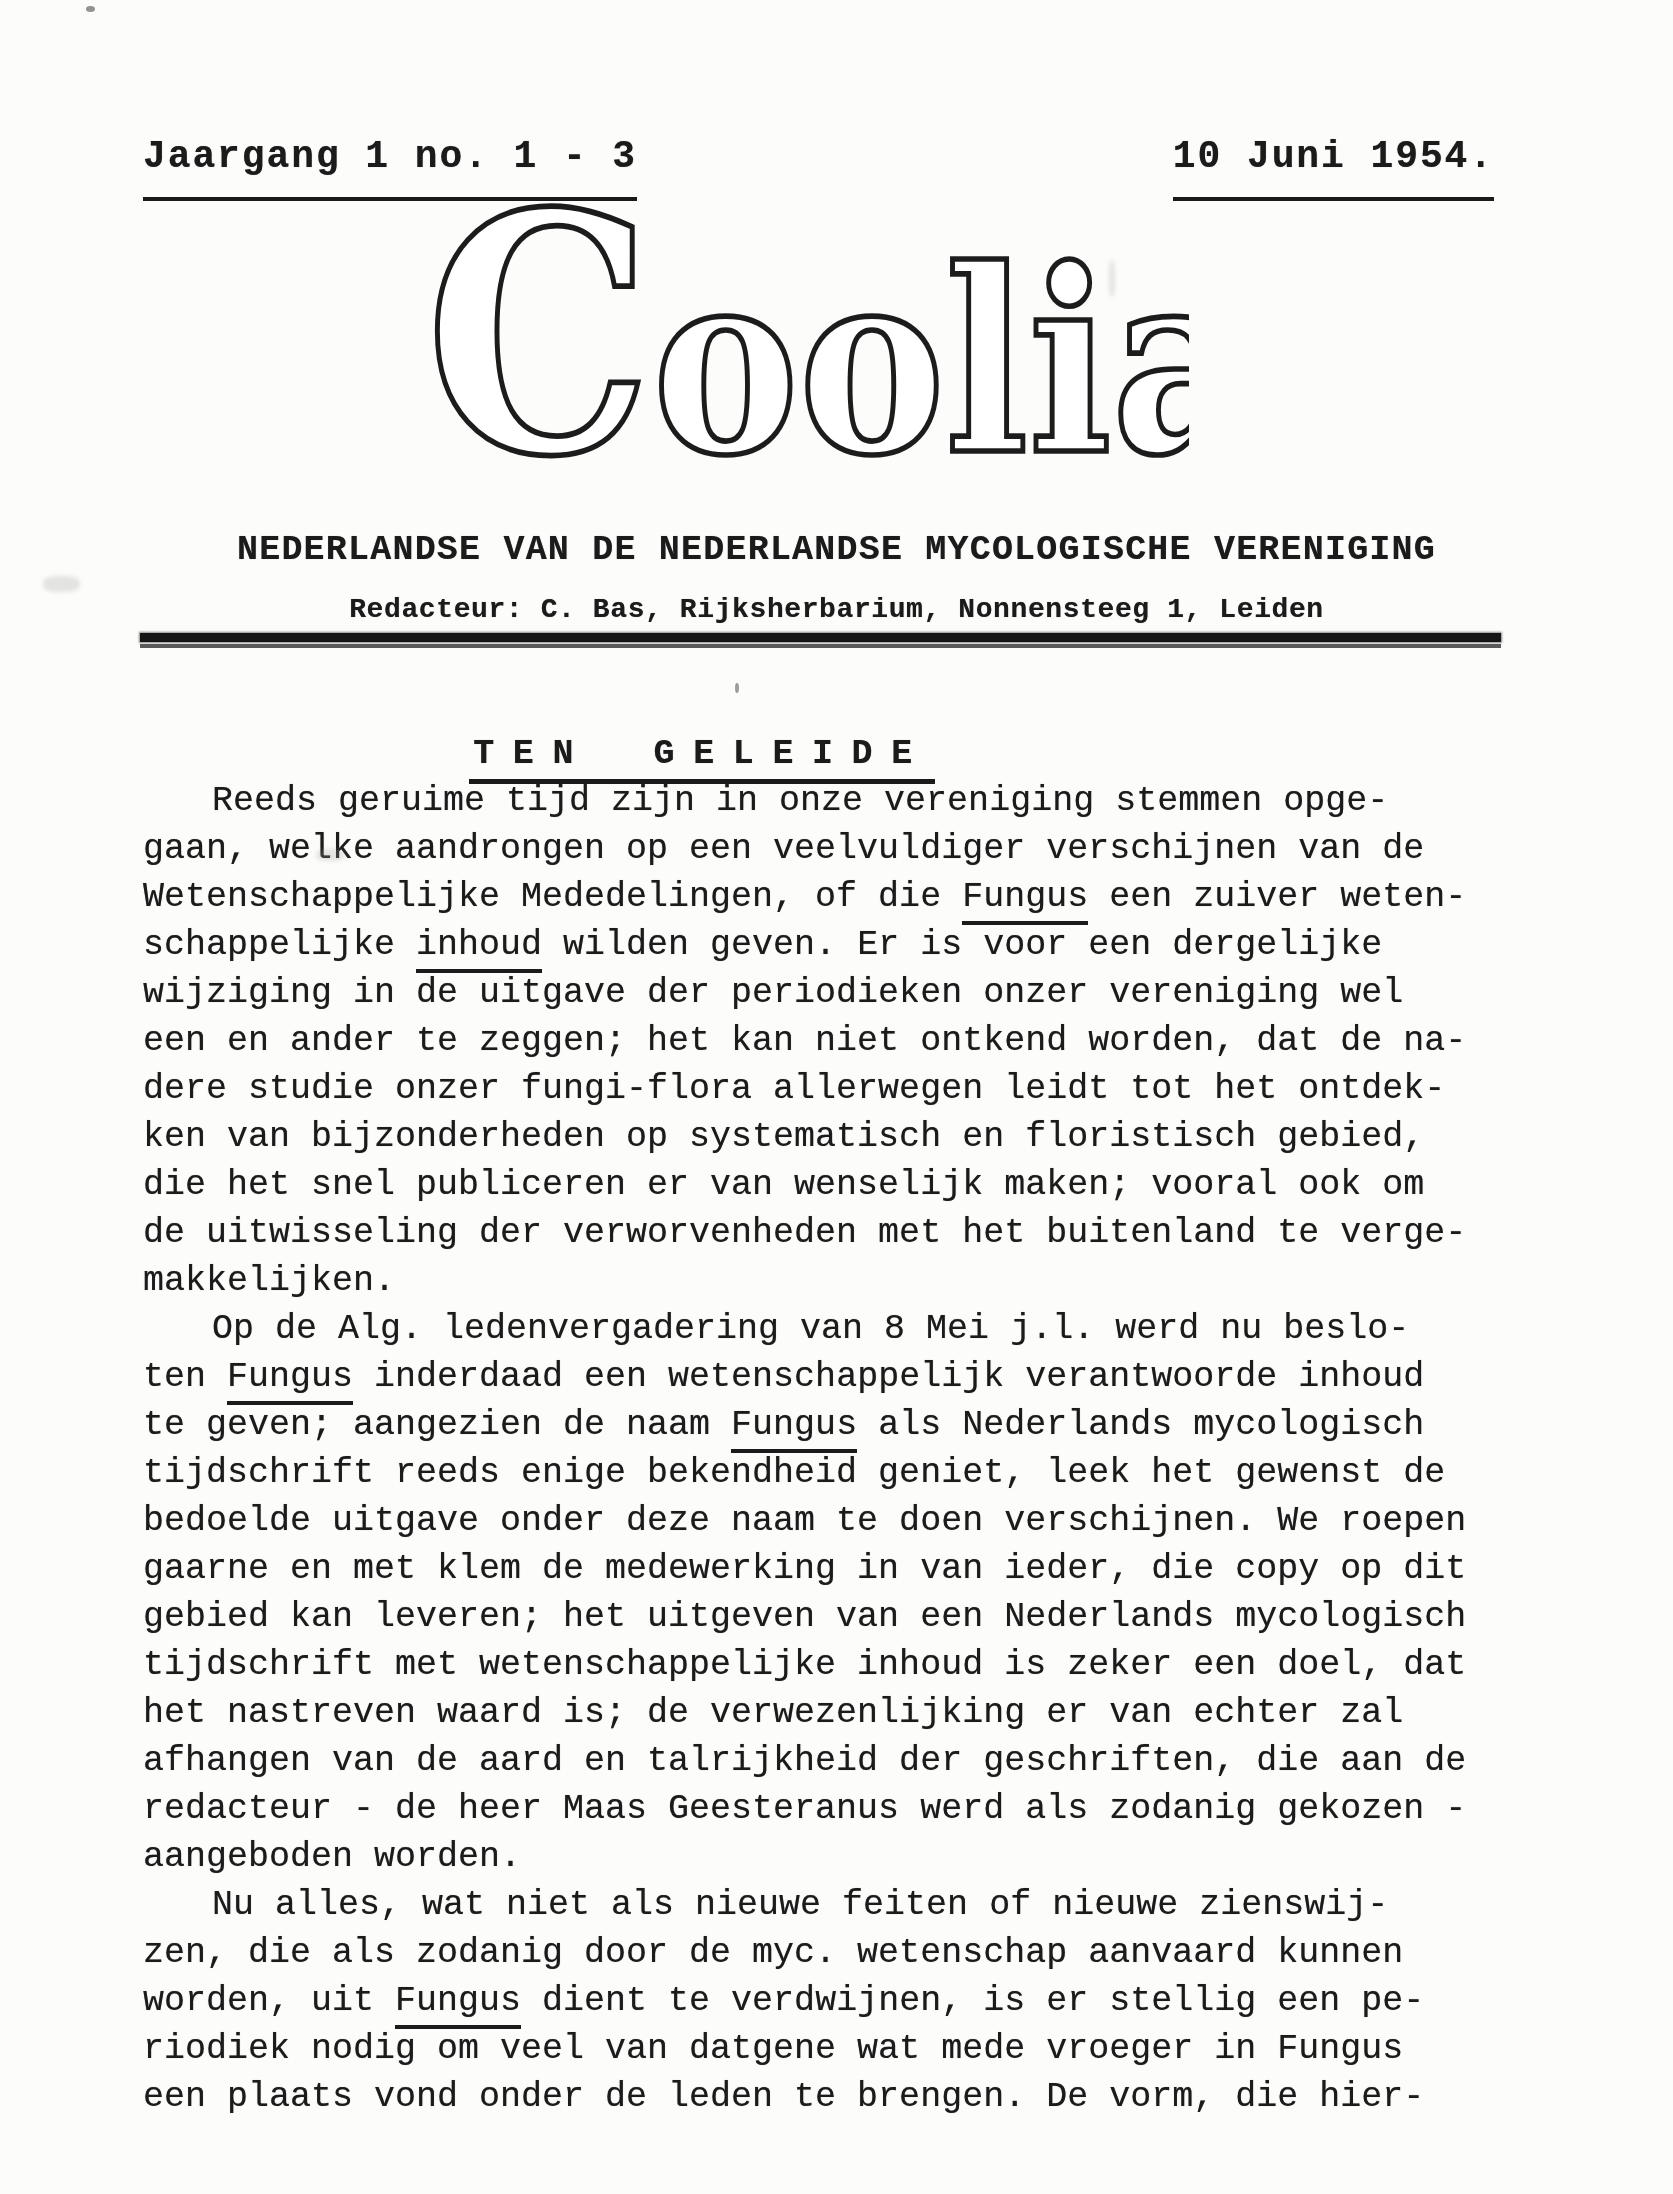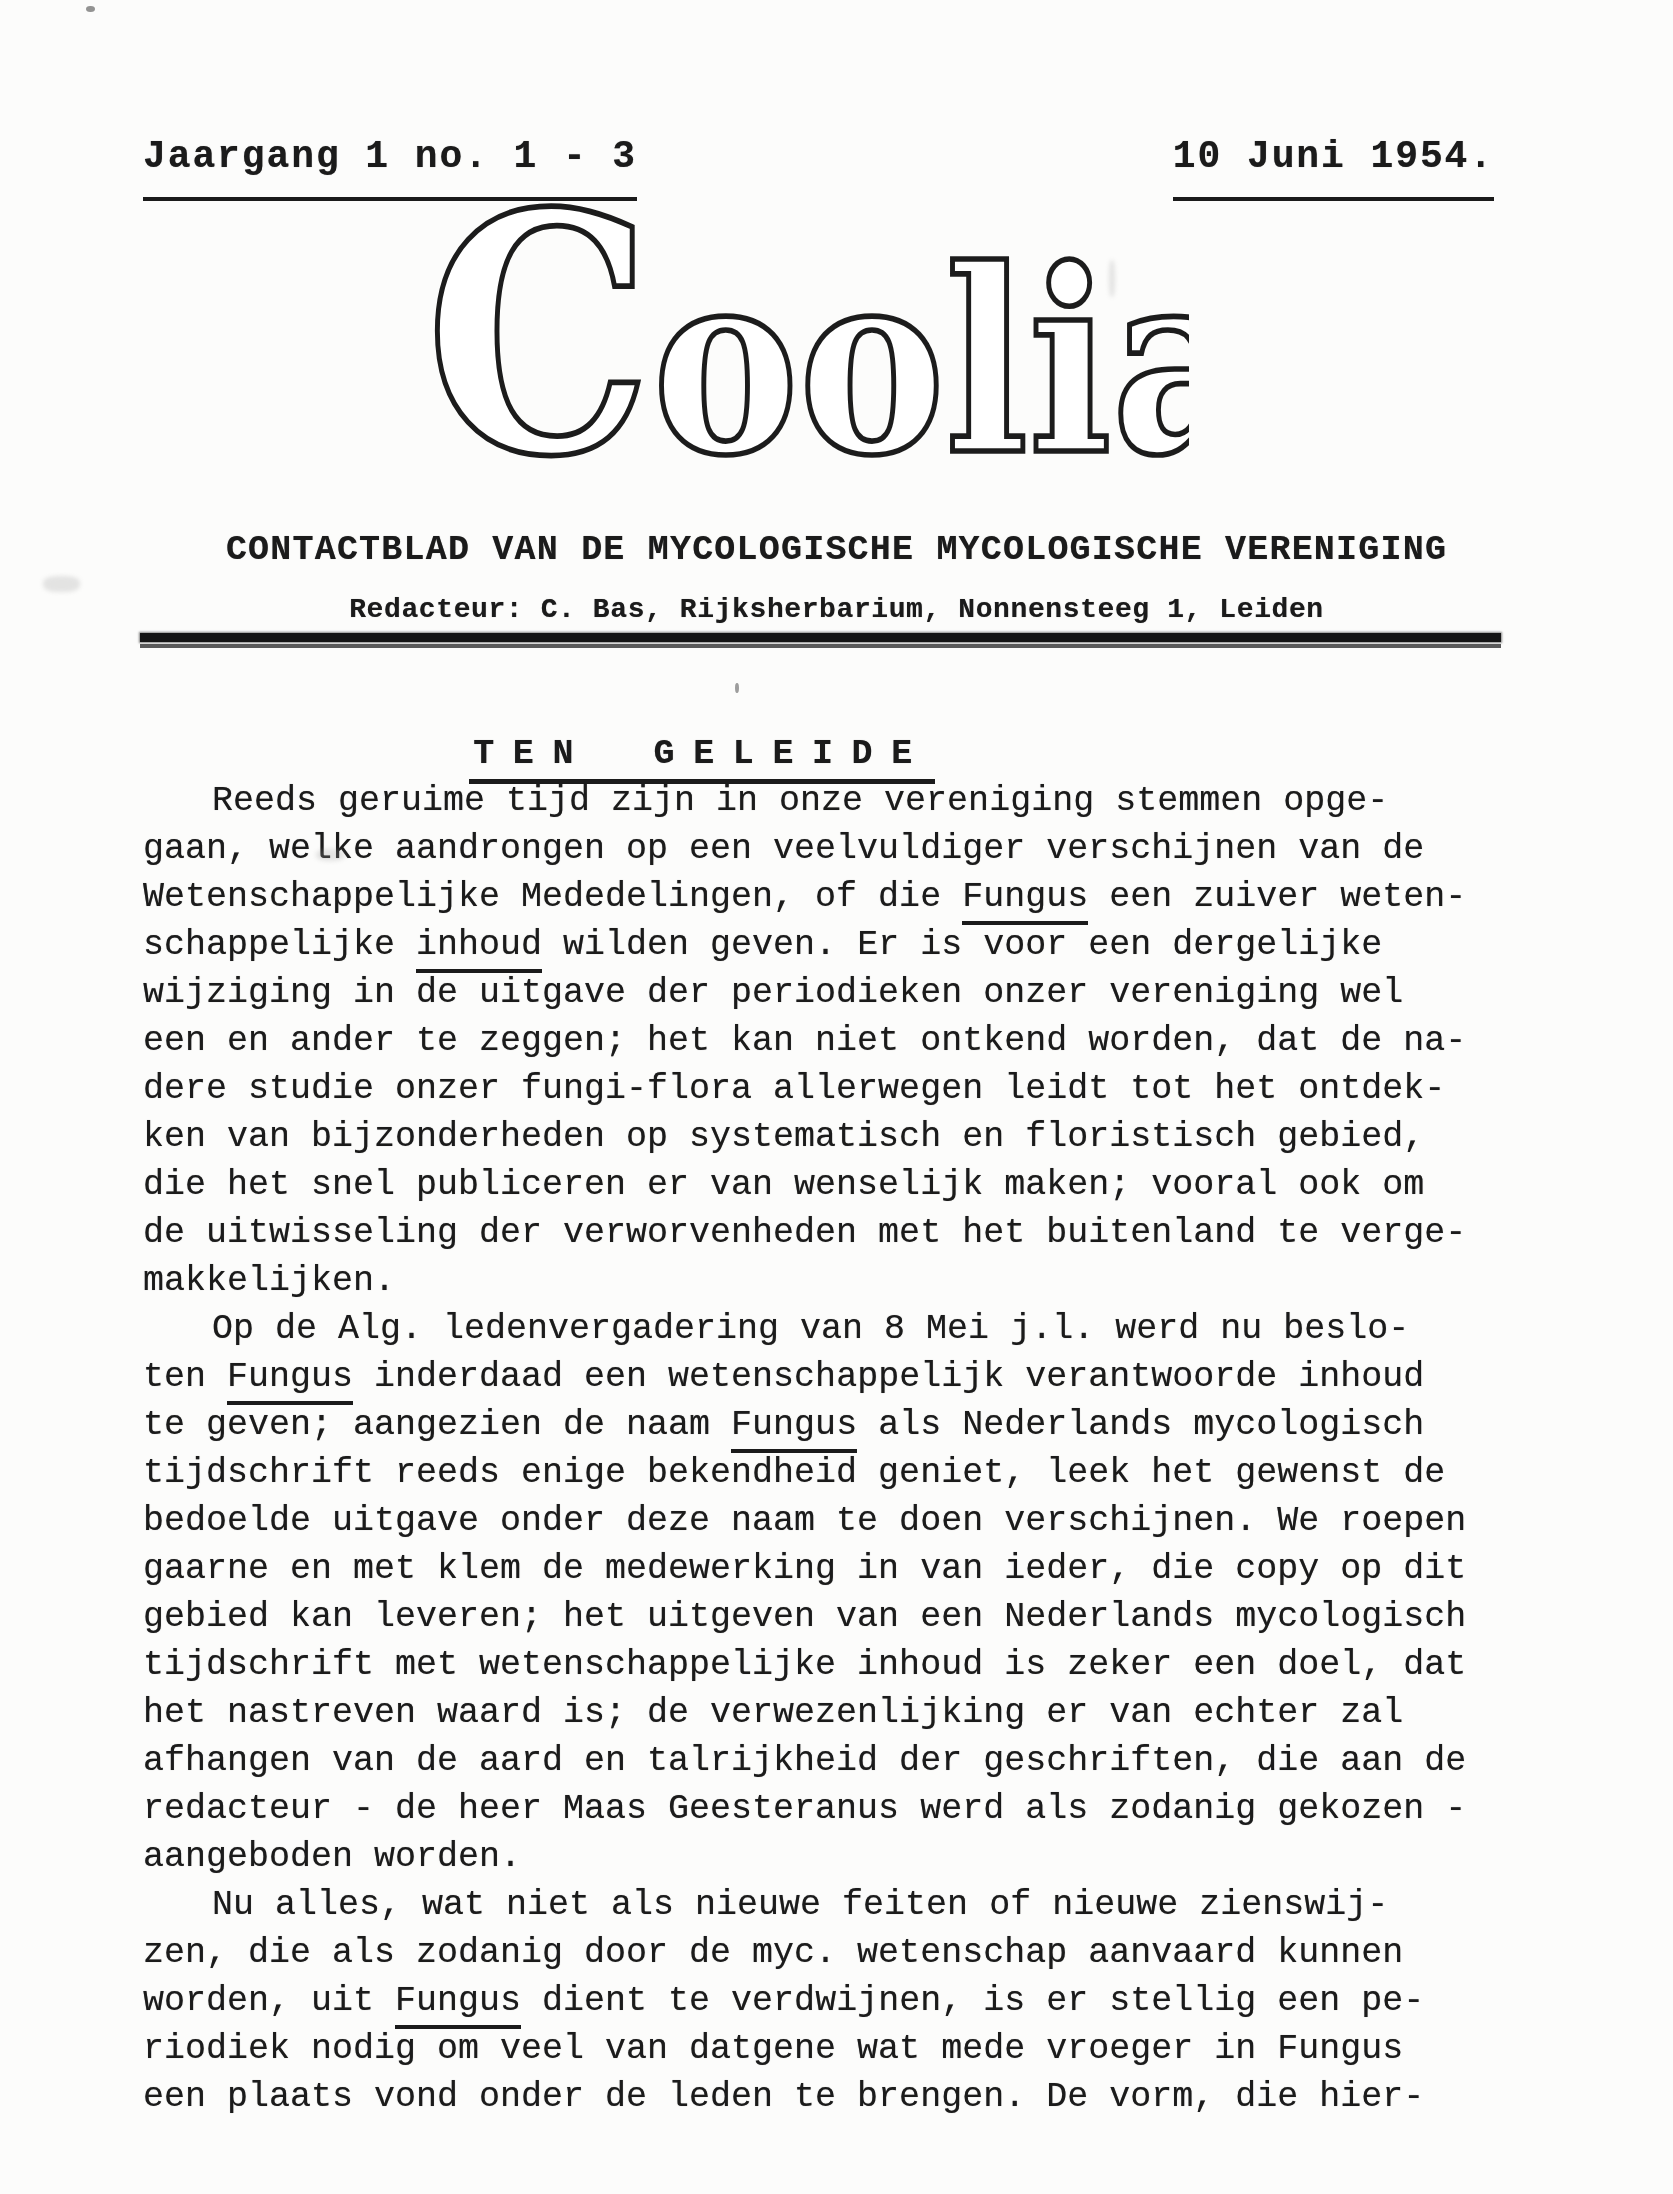--- a/index.html
+++ b/index.html
@@ -93,21 +93,21 @@
     <span class="hdr">Jaargang 1 no. 1 - 3</span>
     <span class="hdr">10 Juni 1954.</span>
   </div>
 
   <div class="logo">
     <svg viewBox="0 0 1400 440" preserveAspectRatio="none">
       <text x="8" y="402"><tspan id="logo-first" font-size="520">C</tspan><tspan id="logo-rest" font-size="400">oolia</tspan></text>
     </svg>
   </div>
 
-  <div class="subtitle ink">CONTACTBLAD VAN DE MYCOLOGISCHE MYCOLOGISCHE VERENIGING</div>
+  <div class="subtitle ink">NEDERLANDSE VAN DE NEDERLANDSE MYCOLOGISCHE VERENIGING</div>
 
   <div class="editor ink">Redacteur: C. Bas, Rijksherbarium, Nonnensteeg 1, Leiden</div>
 
   <div class="rule">
     <div class="r1"></div>
     <div class="r2"></div>
   </div>
 
   <div class="section-title-wrap">
     <span class="section-title ink">TEN GELEIDE</span>

